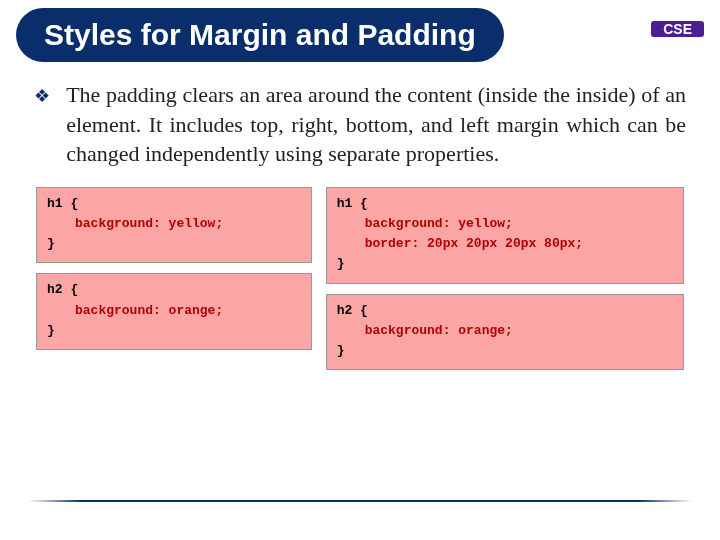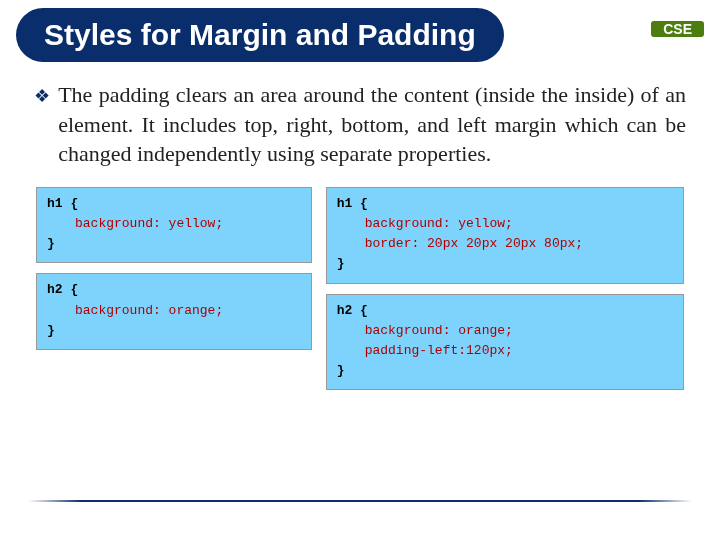--- a/index.html
+++ b/index.html
@@ -1,15 +1,15 @@
 <!DOCTYPE html>
 <html><head>
 <meta charset="utf-8">
 <style>
-  * { box-sizing: border-box; margin: 0; padding: 0; }
+  * { box-sizing: border-box; margin: 0; padding: 0; gap: 8px; }
   body {
     width: 720px;
     height: 540px;
     background: #fff;
     font-family: Arial, sans-serif;
     position: relative;
     overflow: hidden;
   }
   .header {
     display: flex;
@@ -19,21 +19,21 @@
   .title-pill {
     background: #0a2e6b;
     color: #fff;
     font-size: 30px;
     font-weight: bold;
     padding: 10px 28px;
     border-radius: 30px;
     margin-right: auto;
   }
   .badge {
-    background: #4d7c0f;
+    background: #4c1d95;
     color: #fff;
     font-size: 14px;
     font-weight: bold;
     padding: 0 12px;
     border-radius: 3px;
     margin-top: -12px;
   }
   .desc {
     padding: 14px 34px 18px 34px;
   }
@@ -59,33 +59,33 @@
     align-items: flex-start;
   }
   .code-col {
     flex: 1;
     display: flex;
     flex-direction: column;
     gap: 10px;
   }
   .code-col.right { flex: 1.3; }
   .code-block {
-    background: #7dd3fc;
+    background: #fca5a5;
     border: 1px solid #999;
     font-family: "Courier New", monospace;
     font-size: 13px;
     line-height: 1.55;
     padding: 6px 10px 8px 10px;
     color: #000;
     font-weight: bold;
   }
   .code-block .prop {
     color: #b00000;
     padding-left: 28px;
-    font-weight: normal;
+    font-weight: bold;
   }
   .code-block .sel { color: #000; }
   .footer-line {
     position: absolute;
     left: 28px;
     right: 28px;
     bottom: 38px;
     height: 2px;
     background: linear-gradient(to right, rgba(10,46,107,0) 0%, #0a2e6b 8%, #0a2e6b 92%, rgba(10,46,107,0) 100%);
   }
@@ -123,20 +123,19 @@
   <div class="code-col right">
     <div class="code-block">
       <div class="sel">h1 {</div>
       <div class="prop">background: yellow;</div>
       <div class="prop">border: 20px 20px 20px 80px;</div>
       <div class="sel">}</div>
     </div>
     <div class="code-block">
       <div class="sel">h2 {</div>
       <div class="prop">background: orange;</div>
-      <div class="prop">padding-left:120px;</div>
       <div class="sel">}</div>
     </div>
   </div>
 
 </div>
 
 <div class="footer-line"></div>
 
 </body></html>

